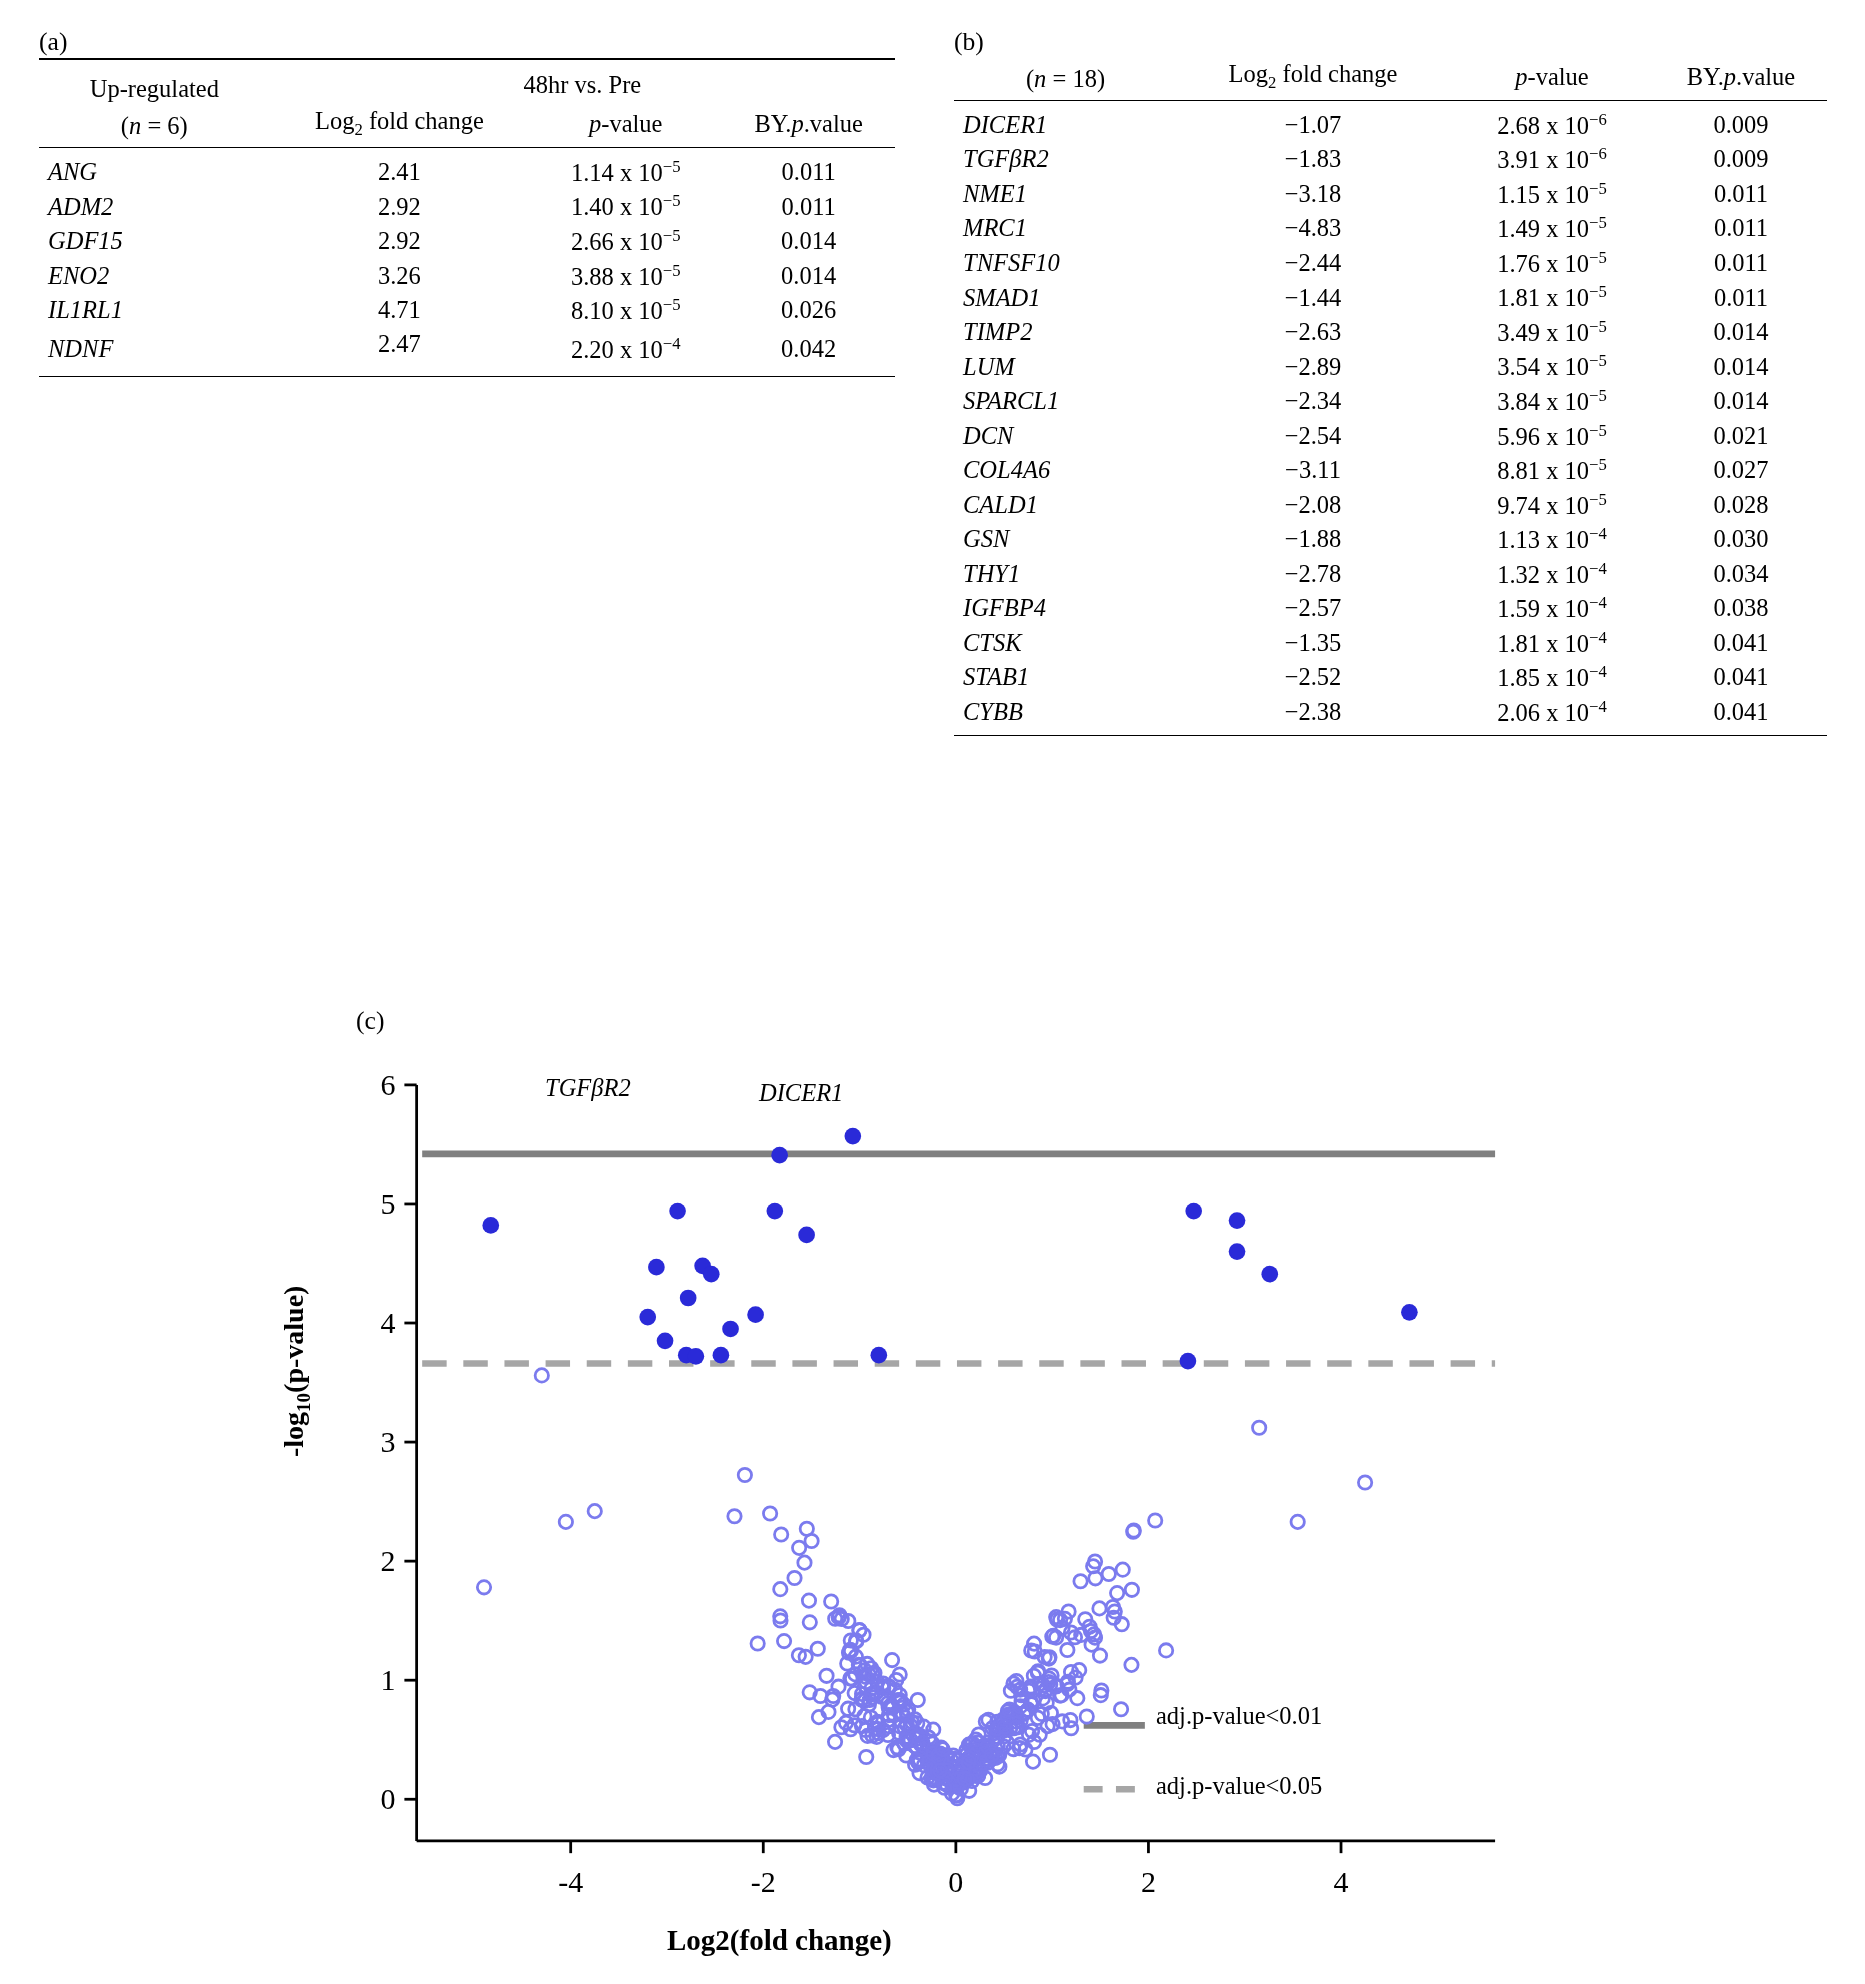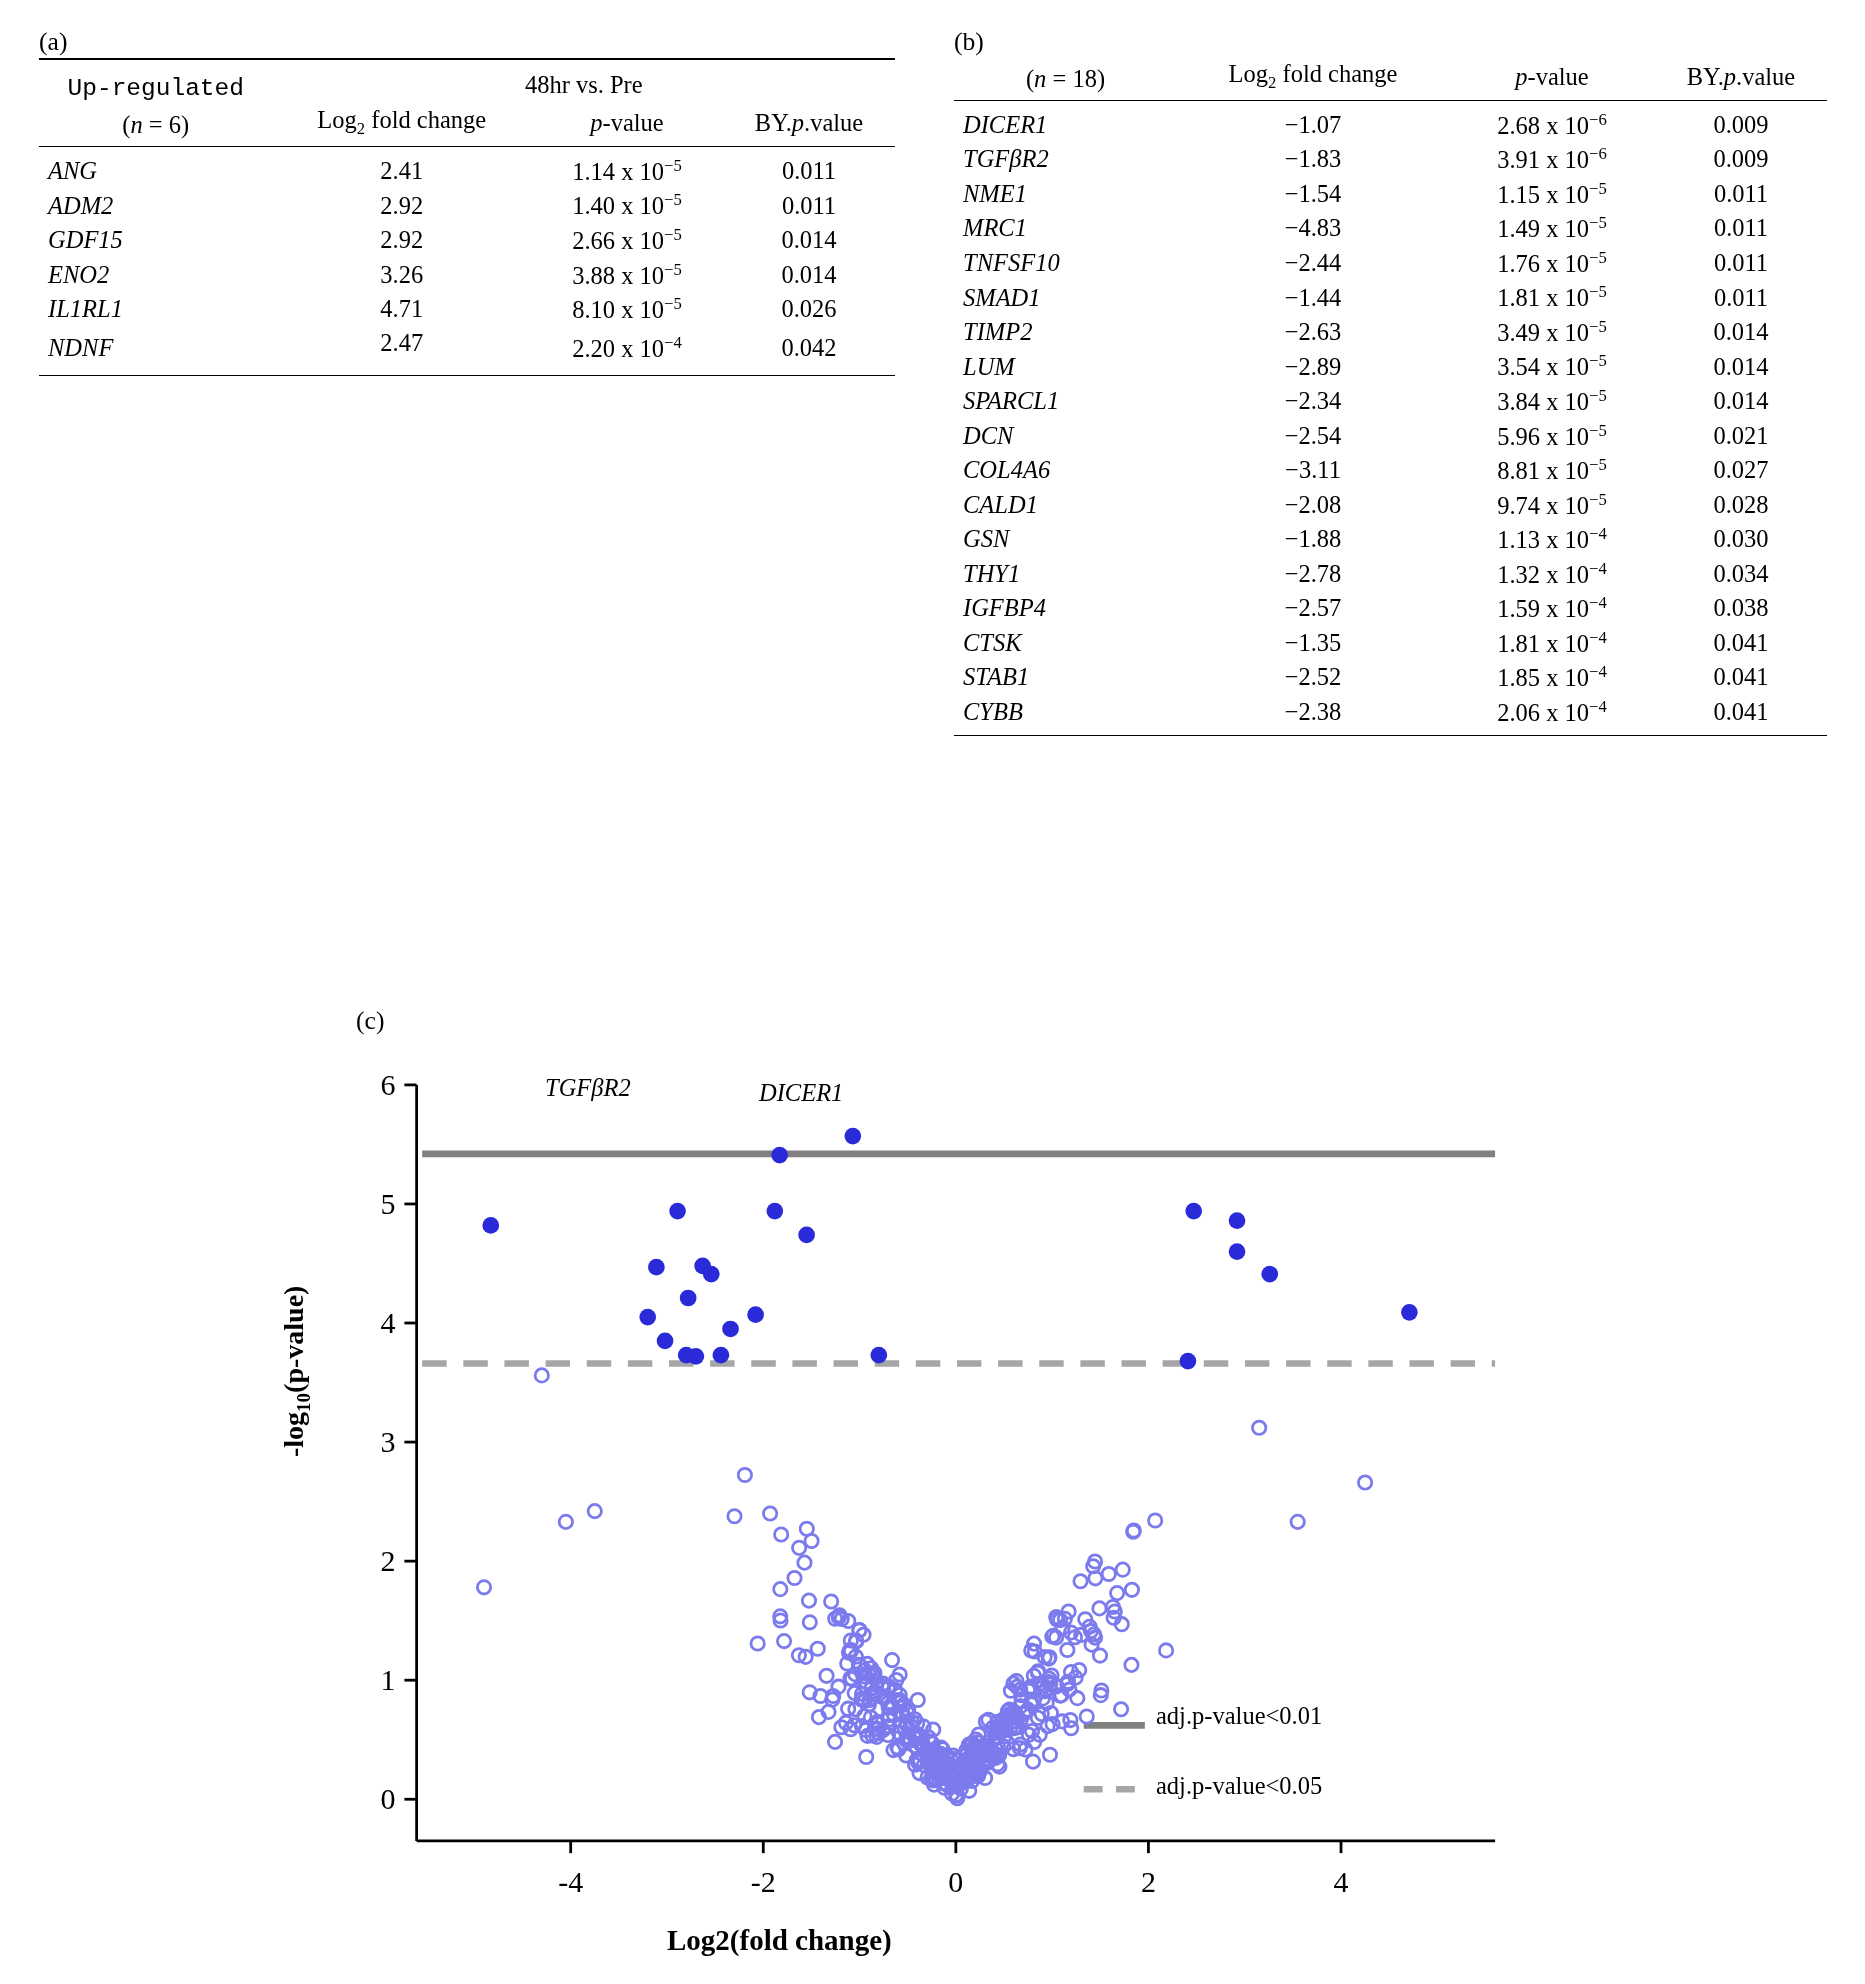--- a/index.html
+++ b/index.html
@@ -100,21 +100,21 @@
 </head>
 <body>
 
 <div class="panel-label" style="left:39px; top:27px;">(a)</div>
 <div class="panel-label" style="left:954px; top:27px;">(b)</div>
 <div class="panel-label" style="left:356px; top:1006px;">(c)</div>
 
 <table class="tbl" id="table-a" style="left:39px; top:58px; width:856px;">
   <tbody>
       <tr class="rule-top">
-    <td class="hdr-left" style="width:239px; padding-top:15px;font-family:Liberation Mono, monospace;">
+    <td class="hdr-left" style="width:239px; padding-top:15px;">
       <span>Up-regulated</span>
     </td>
     <td colspan="3" style="padding-top:7.8px;">
       <span>48hr vs. Pre</span>
     </td>
   </tr>
   <tr class="rule-mid">
     <td class="hdr-left" style="padding-bottom:6.7px;">
       <span>(</span><span class="it">n</span><span> = 6)</span>
     </td>
@@ -182,21 +182,21 @@
         <td style="padding-top: 9px;">0.009</td>
       </tr>
       <tr>
         <td class="gene">TGFβR2</td>
         <td>−1.83</td>
         <td>3.91  x 10<span class="sup">−6</span></td>
         <td>0.009</td>
       </tr>
       <tr>
         <td class="gene">NME1</td>
-        <td>−1.54</td>
+        <td>−3.18</td>
         <td>1.15  x 10<span class="sup">−5</span></td>
         <td>0.011</td>
       </tr>
       <tr>
         <td class="gene">MRC1</td>
         <td>−4.83</td>
         <td>1.49  x 10<span class="sup">−5</span></td>
         <td>0.011</td>
       </tr>
       <tr>

